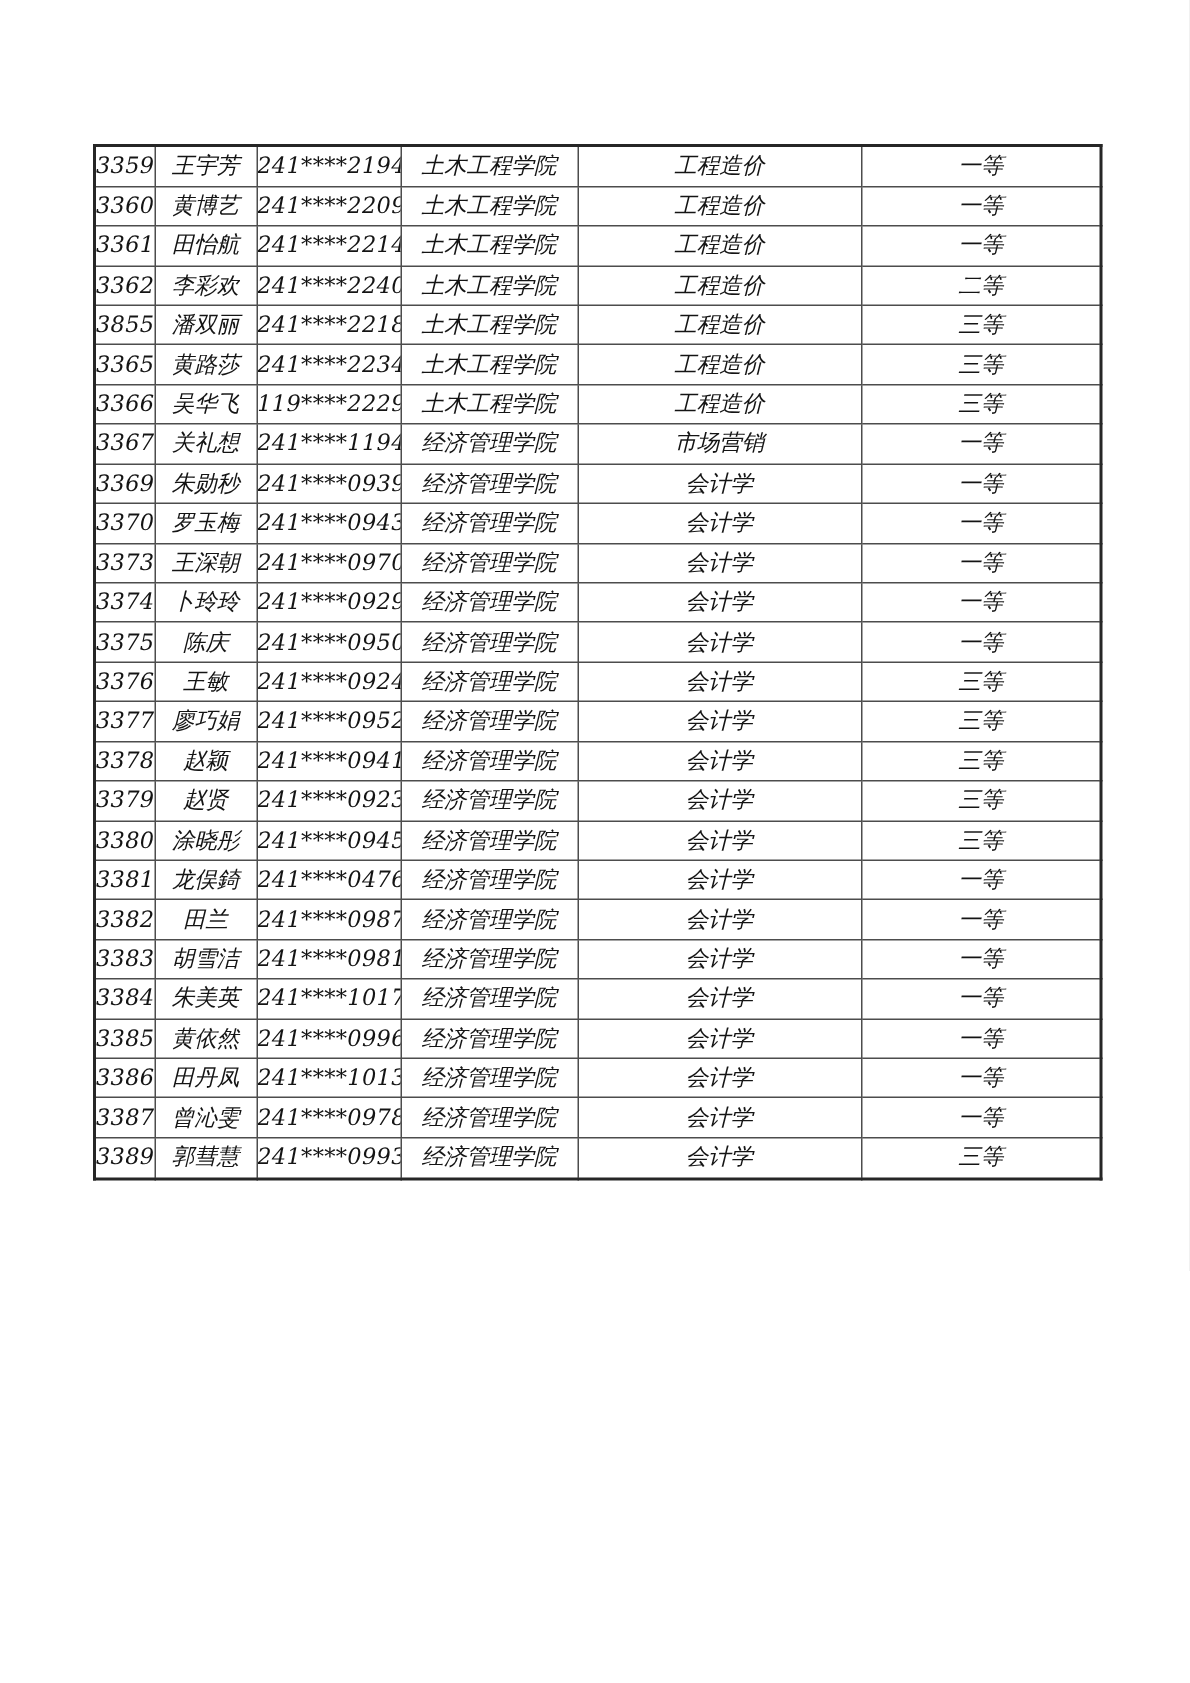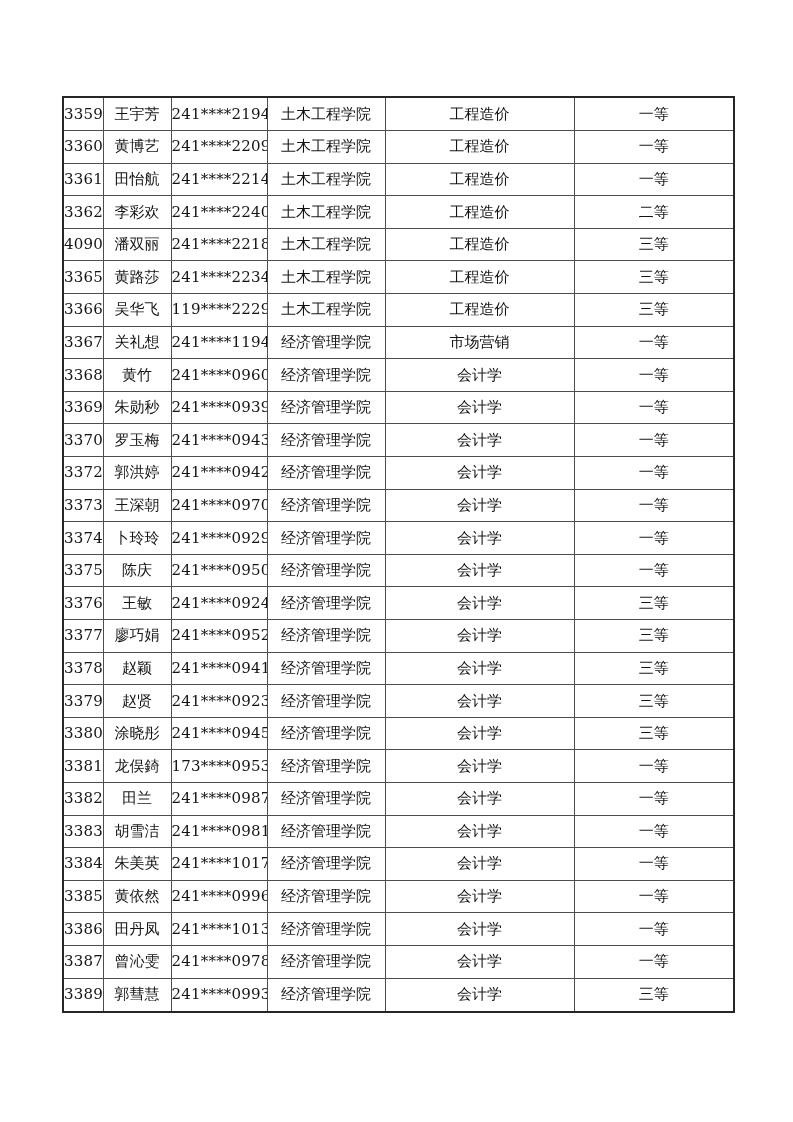--- a/index.html
+++ b/index.html
@@ -14,24 +14,25 @@
     margin: 0 auto;
     background: #ffffff;
     font-family: "DejaVu Serif", "Liberation Serif", serif;
     overflow: hidden;
   }
   table.grid {
     position: absolute;
     left: 62px;
     top: 96px;
     width: 671px;
-    height: 917px;
+    height: 691px;
     border-collapse: collapse;
     table-layout: fixed;
     border: 2px solid #262626;
+    font-style: italic;
   }
   table.grid td {
     border: 1px solid #4d4d4d;
     text-align: center;
     vertical-align: middle;
     padding: 0;
     font-size: 15px;
     line-height: 1;
     color: #141414;
     white-space: nowrap;
@@ -83,21 +84,21 @@
         </tr>
         <tr>
           <td class="serial">3362</td>
           <td class="name">李彩欢</td>
           <td class="masked-id">241****2240</td>
           <td class="college">土木工程学院</td>
           <td class="major">工程造价</td>
           <td class="level">二等</td>
         </tr>
         <tr>
-          <td class="serial">4090</td>
+          <td class="serial">3855</td>
           <td class="name">潘双丽</td>
           <td class="masked-id">241****2218</td>
           <td class="college">土木工程学院</td>
           <td class="major">工程造价</td>
           <td class="level">三等</td>
         </tr>
         <tr>
           <td class="serial">3365</td>
           <td class="name">黄路莎</td>
           <td class="masked-id">241****2234</td>
@@ -115,52 +116,36 @@
         </tr>
         <tr>
           <td class="serial">3367</td>
           <td class="name">关礼想</td>
           <td class="masked-id">241****1194</td>
           <td class="college">经济管理学院</td>
           <td class="major">市场营销</td>
           <td class="level">一等</td>
         </tr>
         <tr>
-          <td class="serial">3368</td>
-          <td class="name">黄竹</td>
-          <td class="masked-id">241****0960</td>
-          <td class="college">经济管理学院</td>
-          <td class="major">会计学</td>
-          <td class="level">一等</td>
-        </tr>
-        <tr>
           <td class="serial">3369</td>
           <td class="name">朱勋秒</td>
           <td class="masked-id">241****0939</td>
           <td class="college">经济管理学院</td>
           <td class="major">会计学</td>
           <td class="level">一等</td>
         </tr>
         <tr>
           <td class="serial">3370</td>
           <td class="name">罗玉梅</td>
           <td class="masked-id">241****0943</td>
           <td class="college">经济管理学院</td>
           <td class="major">会计学</td>
           <td class="level">一等</td>
         </tr>
         <tr>
-          <td class="serial">3372</td>
-          <td class="name">郭洪婷</td>
-          <td class="masked-id">241****0942</td>
-          <td class="college">经济管理学院</td>
-          <td class="major">会计学</td>
-          <td class="level">一等</td>
-        </tr>
-        <tr>
           <td class="serial">3373</td>
           <td class="name">王深朝</td>
           <td class="masked-id">241****0970</td>
           <td class="college">经济管理学院</td>
           <td class="major">会计学</td>
           <td class="level">一等</td>
         </tr>
         <tr>
           <td class="serial">3374</td>
           <td class="name">卜玲玲</td>
@@ -213,21 +198,21 @@
           <td class="serial">3380</td>
           <td class="name">涂晓彤</td>
           <td class="masked-id">241****0945</td>
           <td class="college">经济管理学院</td>
           <td class="major">会计学</td>
           <td class="level">三等</td>
         </tr>
         <tr>
           <td class="serial">3381</td>
           <td class="name">龙俣錡</td>
-          <td class="masked-id">173****0953</td>
+          <td class="masked-id">241****0476</td>
           <td class="college">经济管理学院</td>
           <td class="major">会计学</td>
           <td class="level">一等</td>
         </tr>
         <tr>
           <td class="serial">3382</td>
           <td class="name">田兰</td>
           <td class="masked-id">241****0987</td>
           <td class="college">经济管理学院</td>
           <td class="major">会计学</td>

